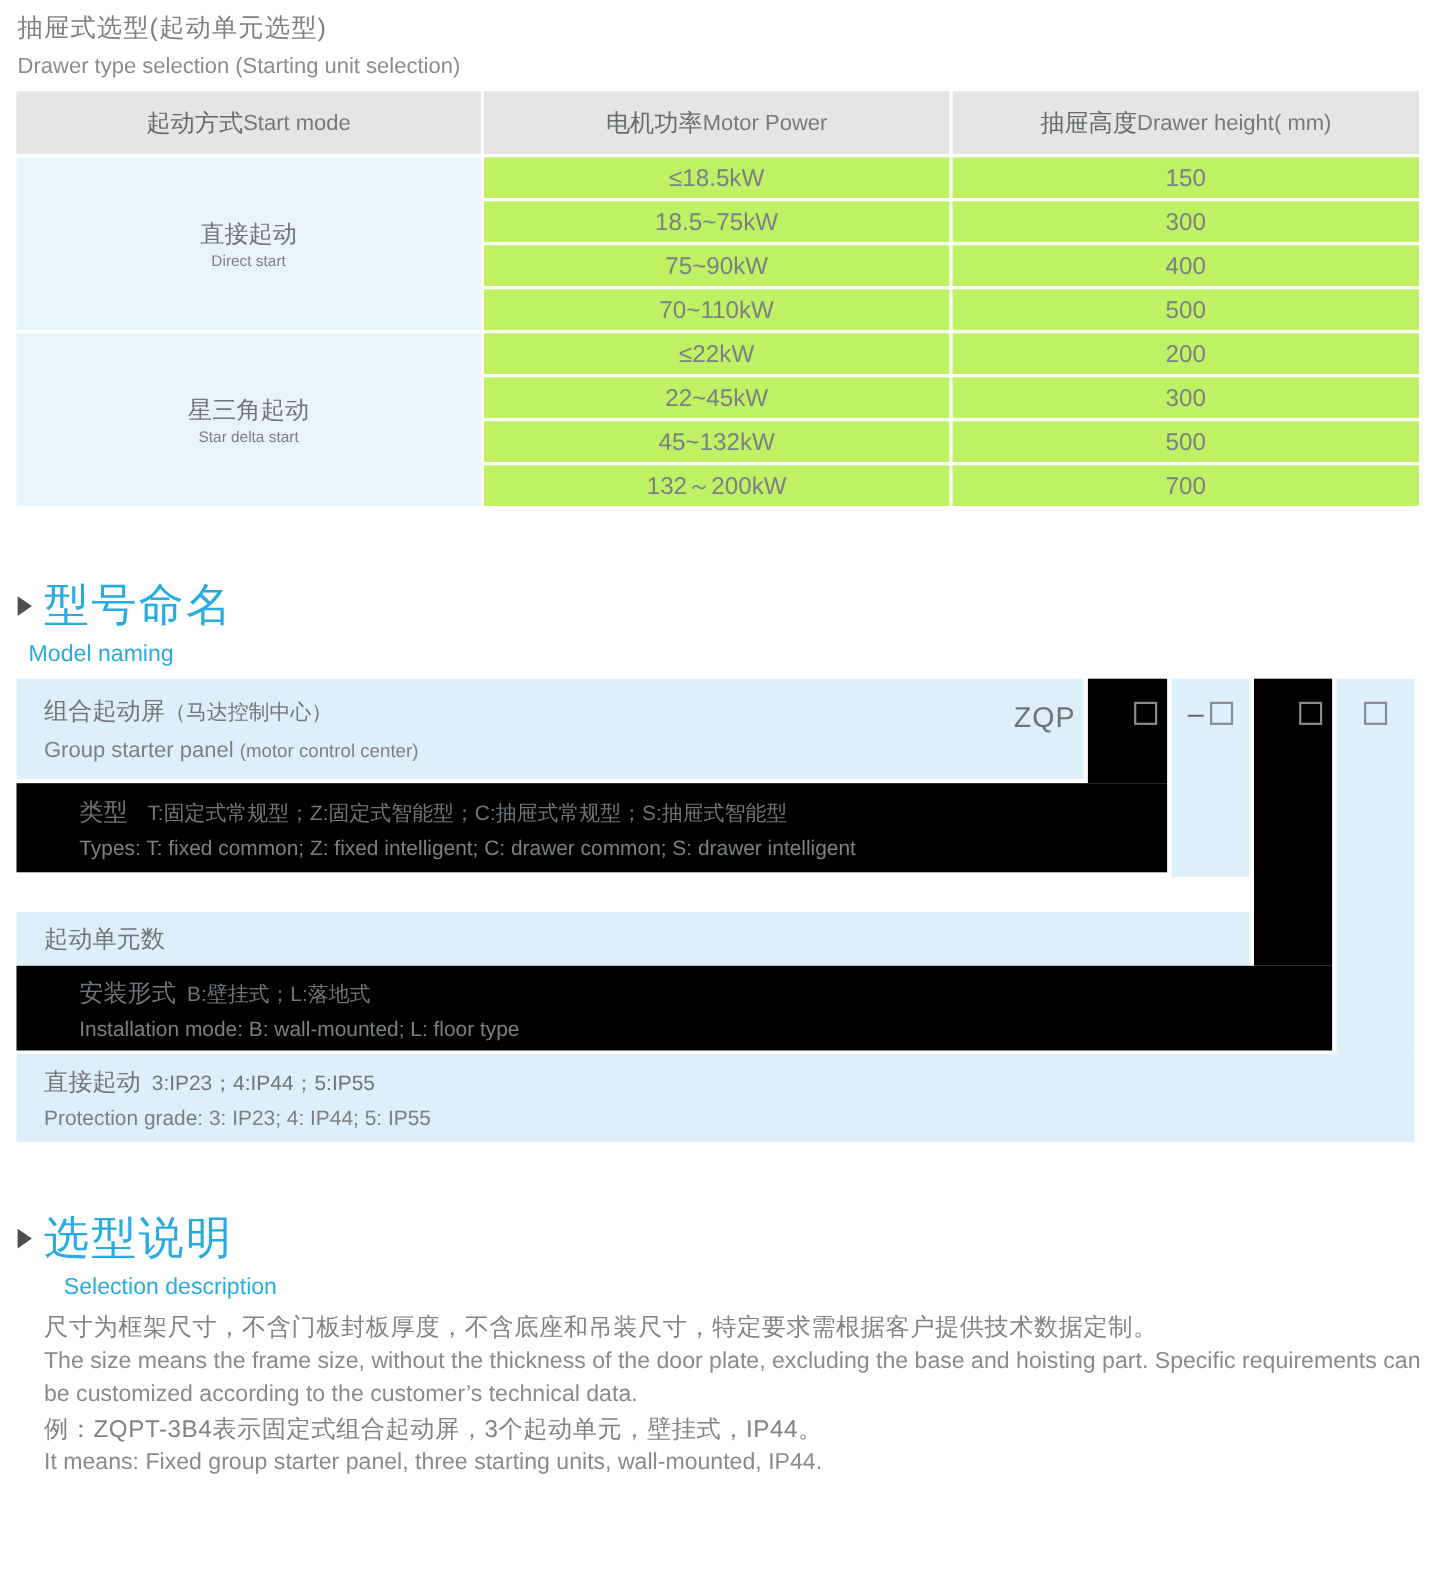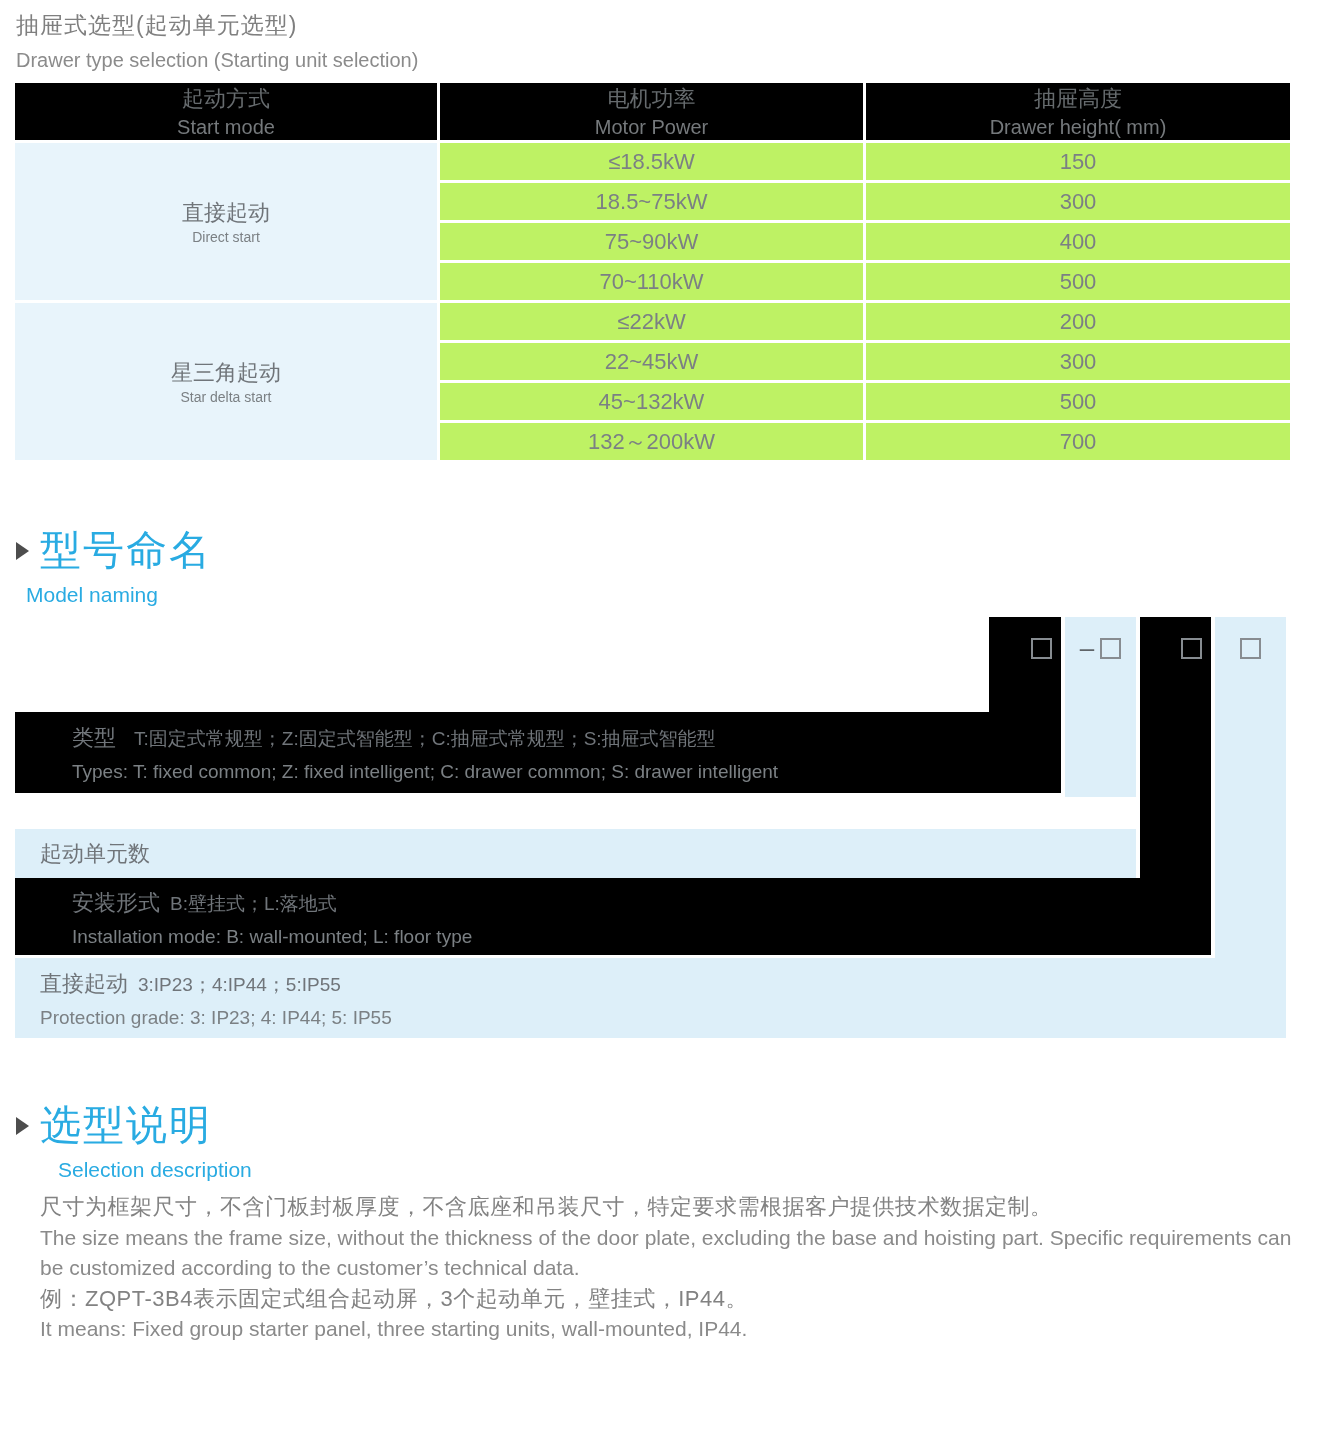--- a/index.html
+++ b/index.html
@@ -10,21 +10,21 @@
   
   #doc-title { left:16px; top:10px; }
   #doc-title .zh { font-size:23px; color:#7f7f7f; letter-spacing:1px; }
   #doc-title .en { font-size:20px; color:#8b8b8b; margin-top:8px; }
 
   
   #sel-table { left:15px; top:83px; display:grid;
     grid-template-columns:422px 423px 424px;
     grid-template-rows:57px repeat(8,37px);
     gap:3px; }
-  #sel-table .th { background:#000000; display:flex; flex-direction:column;
+  #sel-table .th { background:#e5e5e5; display:flex; flex-direction:row;
     align-items:center; justify-content:center; }
   #sel-table .th .zh { font-size:22px; color:#666b6e; }
   #sel-table .th .en { font-size:20px; color:#75797c; margin-top:2px; }
   #sel-table .cell { background:#bef264; display:flex; align-items:center;
     justify-content:center; font-size:22px; color:#7b8084; }
   #sel-table .mode { background:#e8f4fb; display:flex; flex-direction:column;
     align-items:center; justify-content:center; }
   #sel-table .mode .zh { font-size:22px; color:#70757a; }
   #sel-table .mode .en { font-size:14px; color:#7b8084; margin-top:1px; }
 
@@ -137,20 +137,32 @@
     <div class="holder">
         <span class="code-box"></span>
       </div>
   </div>
   <div class="strip blue" style="left:1200px; width:71px; height:341px;">
     <div class="holder">
         <span class="code-box"></span>
       </div>
   </div>
 
+  <div class="band blue" style="top:0; width:970px; height:91px;">
+    <div class="txt" style="padding-top:15px;">
+      <div class="zh-line">
+        <span class="zh-label">组合起动屏</span><span class="zh-note">（马达控制中心）</span>
+      </div>
+      <div class="en-line" style="margin-top:9px;">
+        <span>Group starter panel</span>
+        <span class="en-note">(motor control center)</span>
+      </div>
+    </div>
+    <span id="zqp">ZQP</span>
+  </div>
 
   <div class="band gray" style="top:95px; width:1046px; height:81px;">
     <div class="txt" style="padding-top:11px;">
       <div class="zh-line">
         <span class="zh-label" style="margin-right:18px;">类型</span><span class="zh-note">T:固定式常规型；Z:固定式智能型；C:抽屉式常规型；S:抽屉式智能型</span>
       </div>
       <div class="en-line" style="margin-top:8px; font-size:19px;">Types: T: fixed common; Z: fixed intelligent; C: drawer common; S: drawer intelligent</div>
     </div>
   </div>
 

